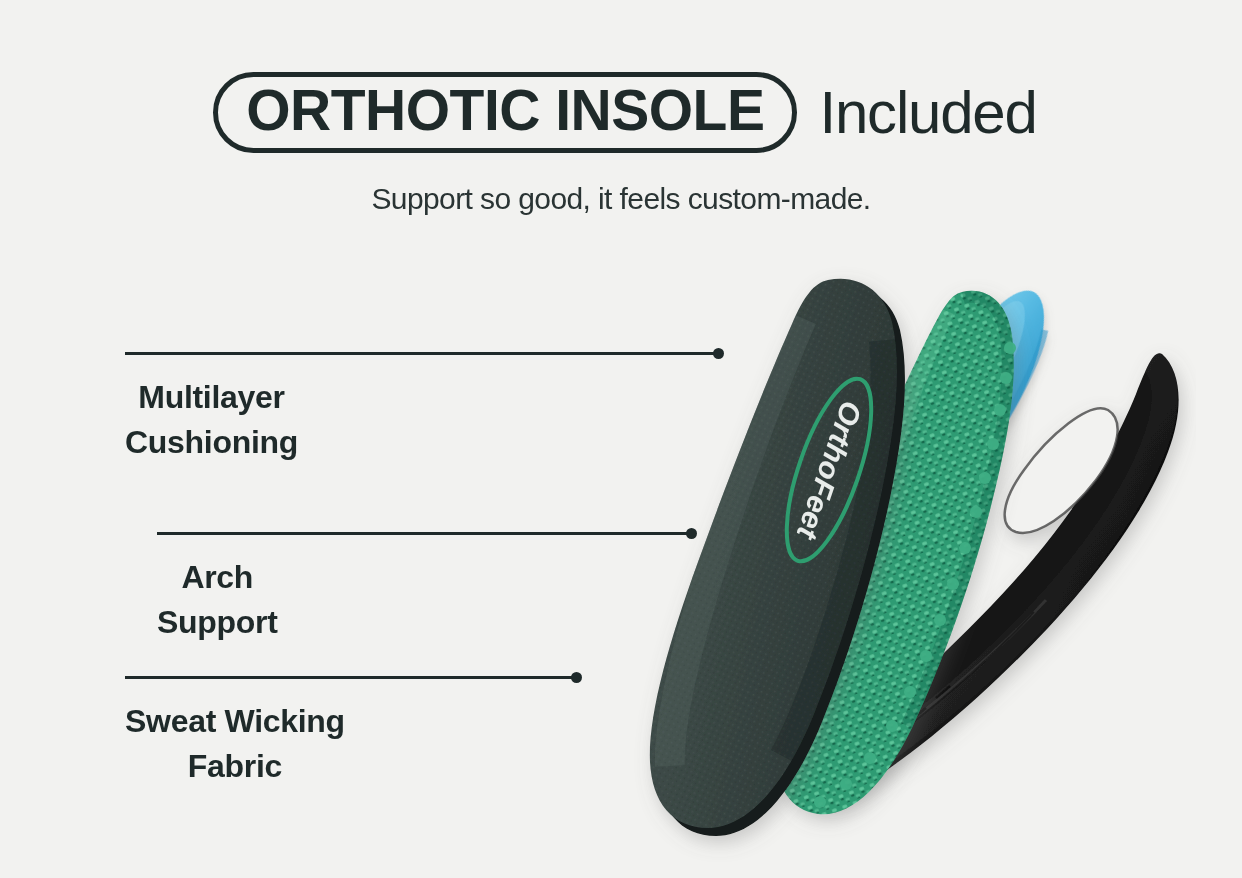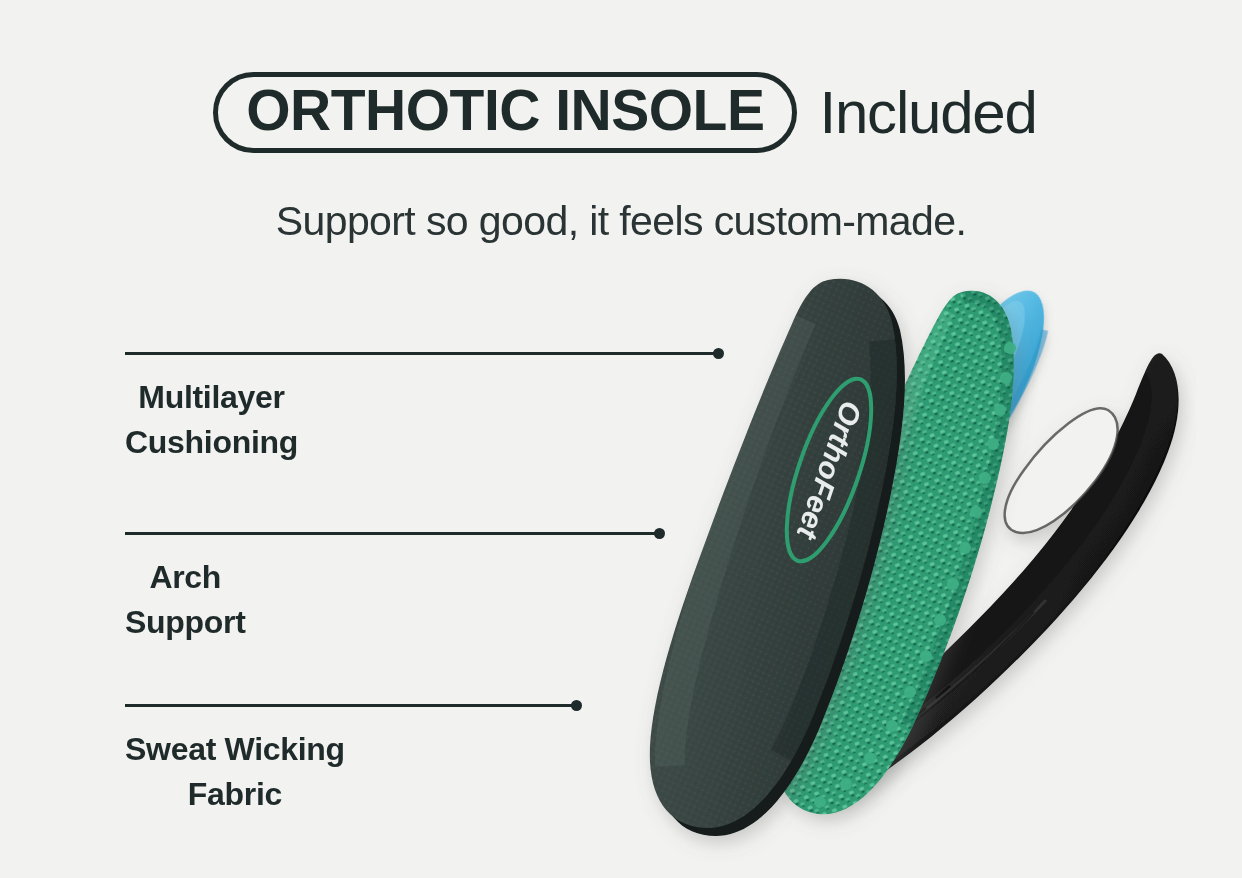--- a/index.html
+++ b/index.html
@@ -60,25 +60,24 @@
     line-height: 1.0;
     color: #1F2A2A;
   }
 
   .subtitle {
     position: absolute;
     left: 0;
     top: 182px;
     width: 1242px;
     text-align: center;
-    font-size: 41px;
+    font-size: 30px;
     font-weight: normal;
     letter-spacing: -0.6px;
     color: #2A3434;
-    margin-top: 16px;
   }
 
   
   .feature {
     position: absolute;
     left: 125px;
     text-align: center;
   }
   .feature .rule {
     position: relative;
@@ -103,22 +102,22 @@
     margin-top: 16px;
     font-size: 32px;
     font-weight: bold;
     line-height: 1.42;
     letter-spacing: -0.3px;
     color: #1F2A2A;
     white-space: pre-line;
   }
 
   #feature-0 { top: 348px; }
-  #feature-1 { top: 528px; }
-  #feature-2 { top: 700px; }
+  #feature-1 { top: 528px; margin-left: 32px; }
+  #feature-2 { top: 672px; }
 
   #feature-0 .rule-line { width: 590px; }
   #feature-0 .rule-dot  { left: 588px; }
   #feature-1 .rule-line { width: 531px; }
   #feature-1 .rule-dot  { left: 529px; }
   #feature-2 .rule-line { width: 448px; }
   #feature-2 .rule-dot  { left: 446px; }
 
   
   .product {

